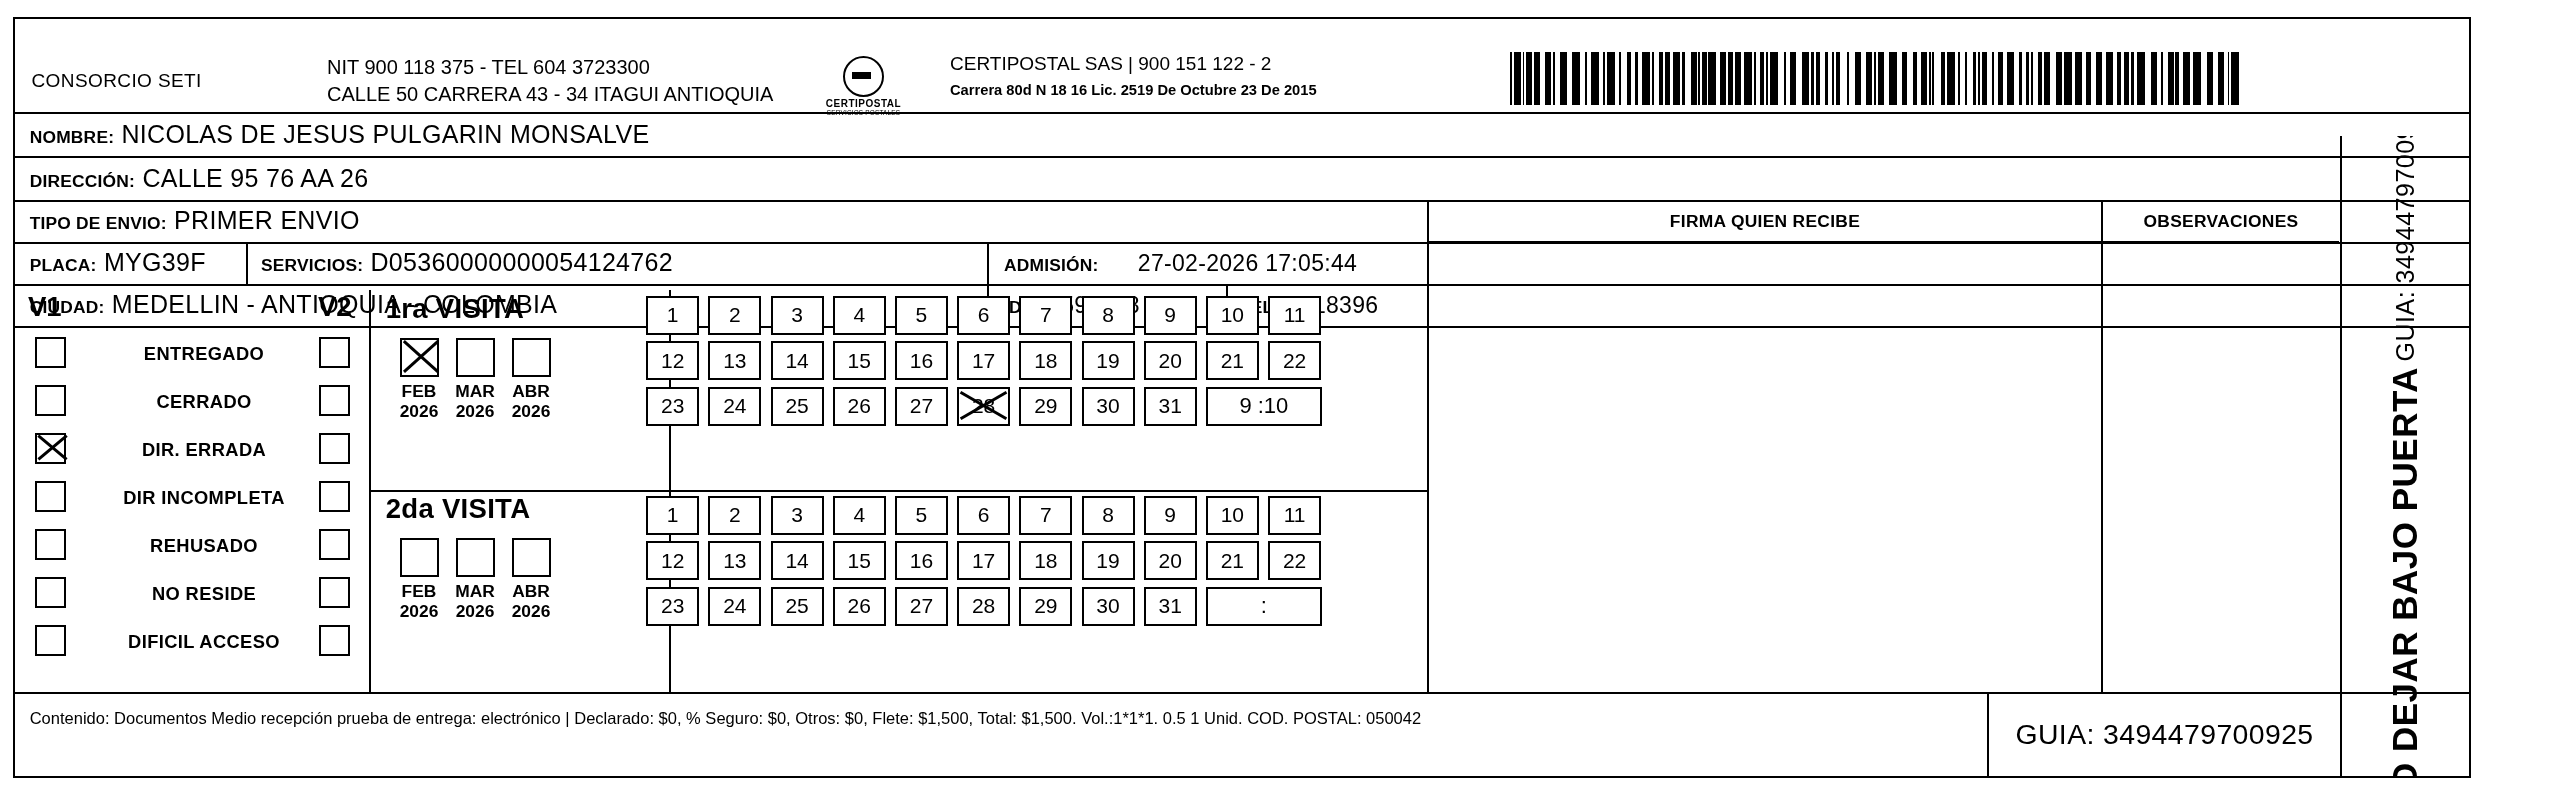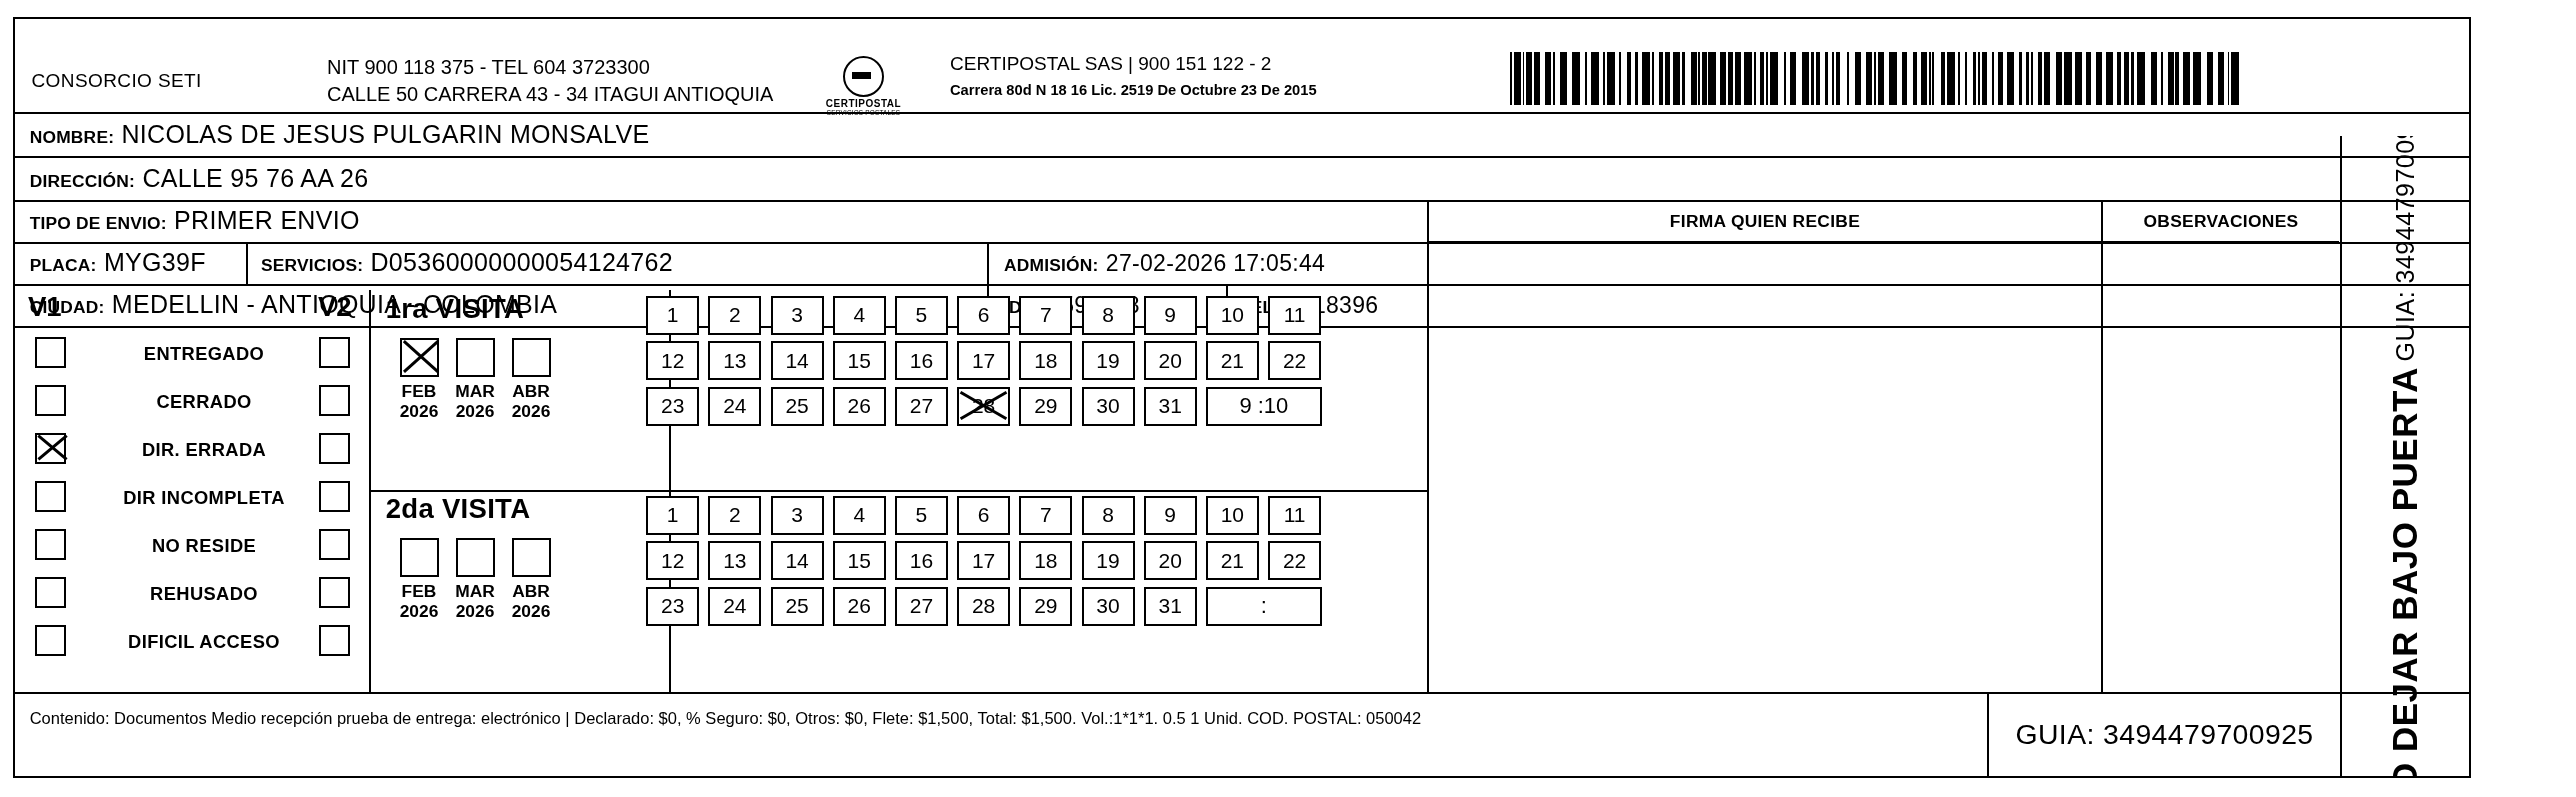--- a/index.html
+++ b/index.html
@@ -537,21 +537,21 @@
         <span class="v">MYG39F</span>
       </div>
       <div class="sep-v" style="left:231px;"></div>
       <div class="cellpad" style="left:246px;">
         <span class="k">SERVICIOS:</span>
         <span class="v">D05360000000054124762</span>
       </div>
       <div class="sep-v" style="left:972px;"></div>
       <div class="cellpad" style="left:989px;">
         <span class="k">ADMISIÓN:</span>
-        <span class="v" style="font-size:23px;">27-02-2026 17:05:44</span>
+        <span class="v" style="font-size:23px;margin-left:32px;">27-02-2026 17:05:44</span>
       </div>
       <div class="sep-v" style="left:1412px;"></div>
     </div>
 
     <div class="row r-ciudad">
       <div class="cellpad" style="left:14.7px;text-align:center;">
         <span class="k">CIUDAD:</span>
         <span class="v">MEDELLIN - ANTIOQUIA - COLOMBIA</span>
       </div>
       <div class="sep-v" style="left:972px;"></div>
@@ -620,30 +620,30 @@
               </div>
               <div class="lbl">DIR INCOMPLETA</div>
               <div class="br">
                 <div class="box"></div>
               </div>
             </div>
             <div class="stat">
               <div class="bl">
                 <div class="box"></div>
               </div>
-              <div class="lbl">NO RESIDE</div>
+              <div class="lbl">REHUSADO</div>
               <div class="br">
                 <div class="box"></div>
               </div>
             </div>
             <div class="stat">
               <div class="bl">
                 <div class="box"></div>
               </div>
-              <div class="lbl">REHUSADO</div>
+              <div class="lbl">NO RESIDE</div>
               <div class="br">
                 <div class="box"></div>
               </div>
             </div>
             <div class="stat">
               <div class="bl">
                 <div class="box"></div>
               </div>
               <div class="lbl">DIFICIL ACCESO</div>
               <div class="br">

